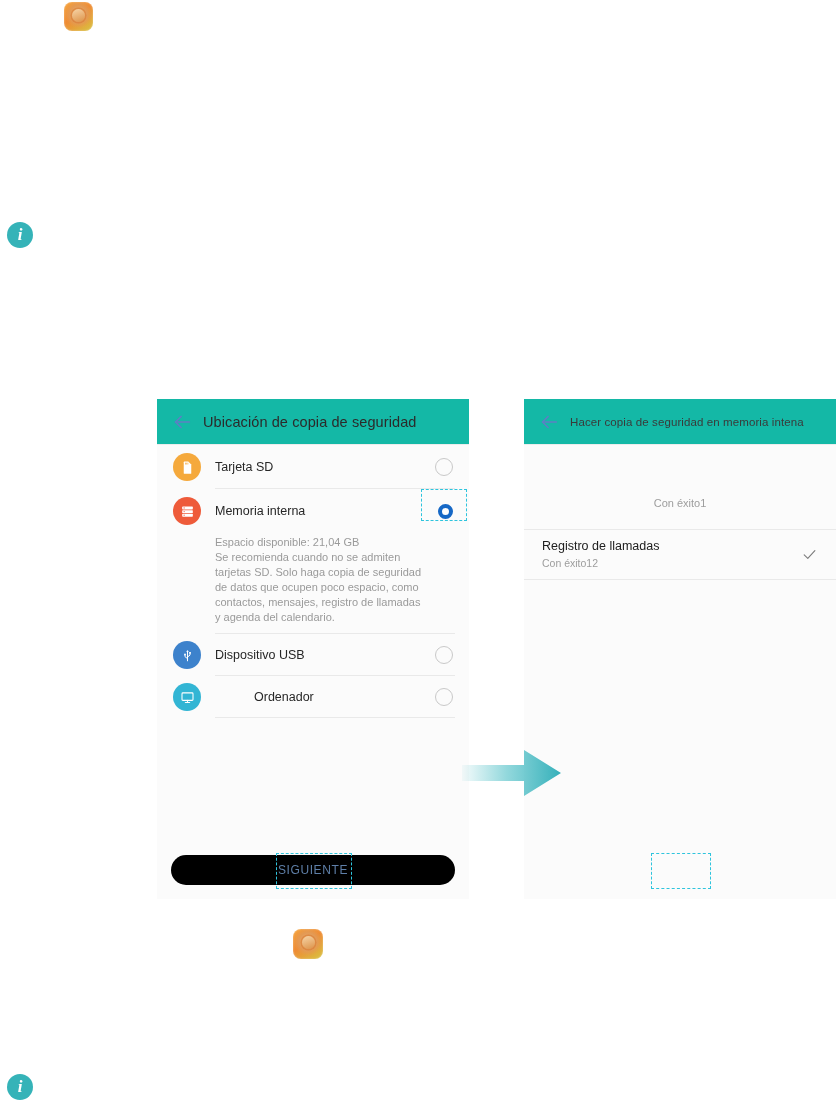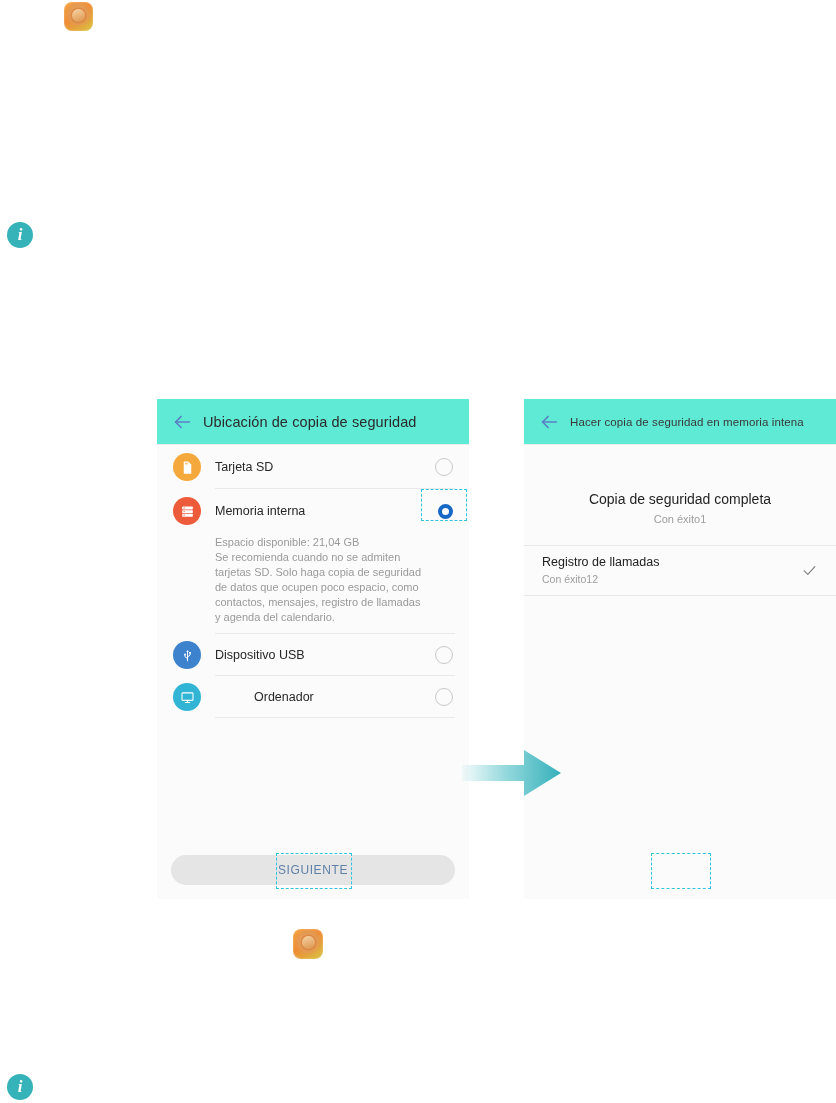--- a/index.html
+++ b/index.html
@@ -67,21 +67,21 @@
     height: 500px;
     background: #fbfbfb;
     overflow: hidden;
   }
   .screen-left  { left: 157px; width: 312px; }
   .screen-right { left: 524px; width: 312px; }
 
   .titlebar {
     position: relative;
     height: 45px;
-    background: #5eead4;
+    background: #14b8a6;
     border-bottom: 1px solid #ececec;
     display: flex;
     align-items: center;
   }
   .back-arrow {
     width: 22px;
     height: 22px;
     margin-left: 14px;
     margin-right: 10px;
     flex: 0 0 auto;
@@ -177,21 +177,21 @@
   .dash-ok    { left: 651px; top: 853px; width: 60px; height: 36px; }
 
   
   .action-btn {
     position: absolute;
     left: 14px;
     right: 14px;
     bottom: 14px;
     height: 30px;
     border-radius: 16px;
-    background: #e5e5e5;
+    background: #000000;
     border: none;
     display: flex;
     align-items: center;
     justify-content: center;
     font-size: 12px;
     letter-spacing: .6px;
     color: #5e7fa8;
     font-family: "Liberation Sans", "DejaVu Sans", sans-serif;
     margin-top: 16px;
   }
@@ -351,21 +351,20 @@
     <span class="back-arrow">
       <svg viewBox="0 0 24 24" width="22" height="22" fill="none" stroke="#5d7fc4" stroke-width="1.8" stroke-linecap="round" stroke-linejoin="round">
         <path d="M20 12 H5"></path>
           <path d="M11 6 L5 12 L11 18"></path>
       </svg>
     </span>
     <span class="title-text">Hacer copia de seguridad en memoria intena</span>
   </div>
 
   <div class="done-block">
-    <div class="done-title">Copia de seguridad completa</div>
     <div class="done-sub">Con éxito1</div>
   </div>
 
   <div class="result-row">
     <span class="result-texts">
       <span class="result-name" style="display:block;">Registro de llamadas</span>
       <span class="result-status" style="display:block;">Con éxito12</span>
     </span>
     <span class="check-icon">
       <svg viewBox="0 0 24 24" width="17" height="17" fill="none" stroke="#7c7c7c" stroke-width="1.6" stroke-linecap="round" stroke-linejoin="round">

